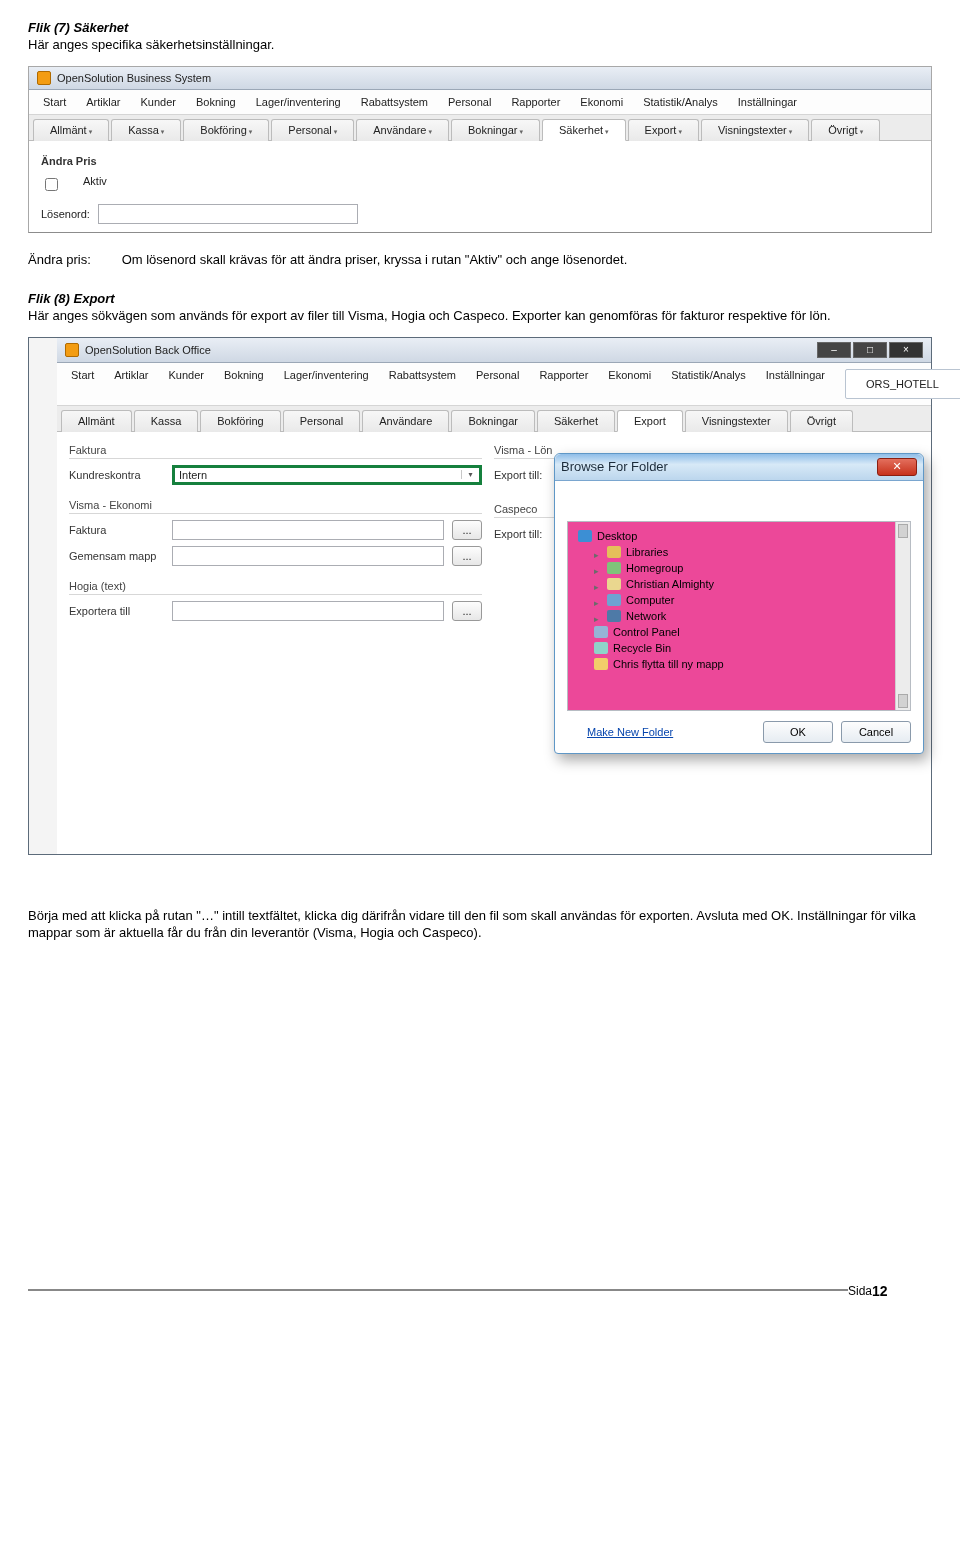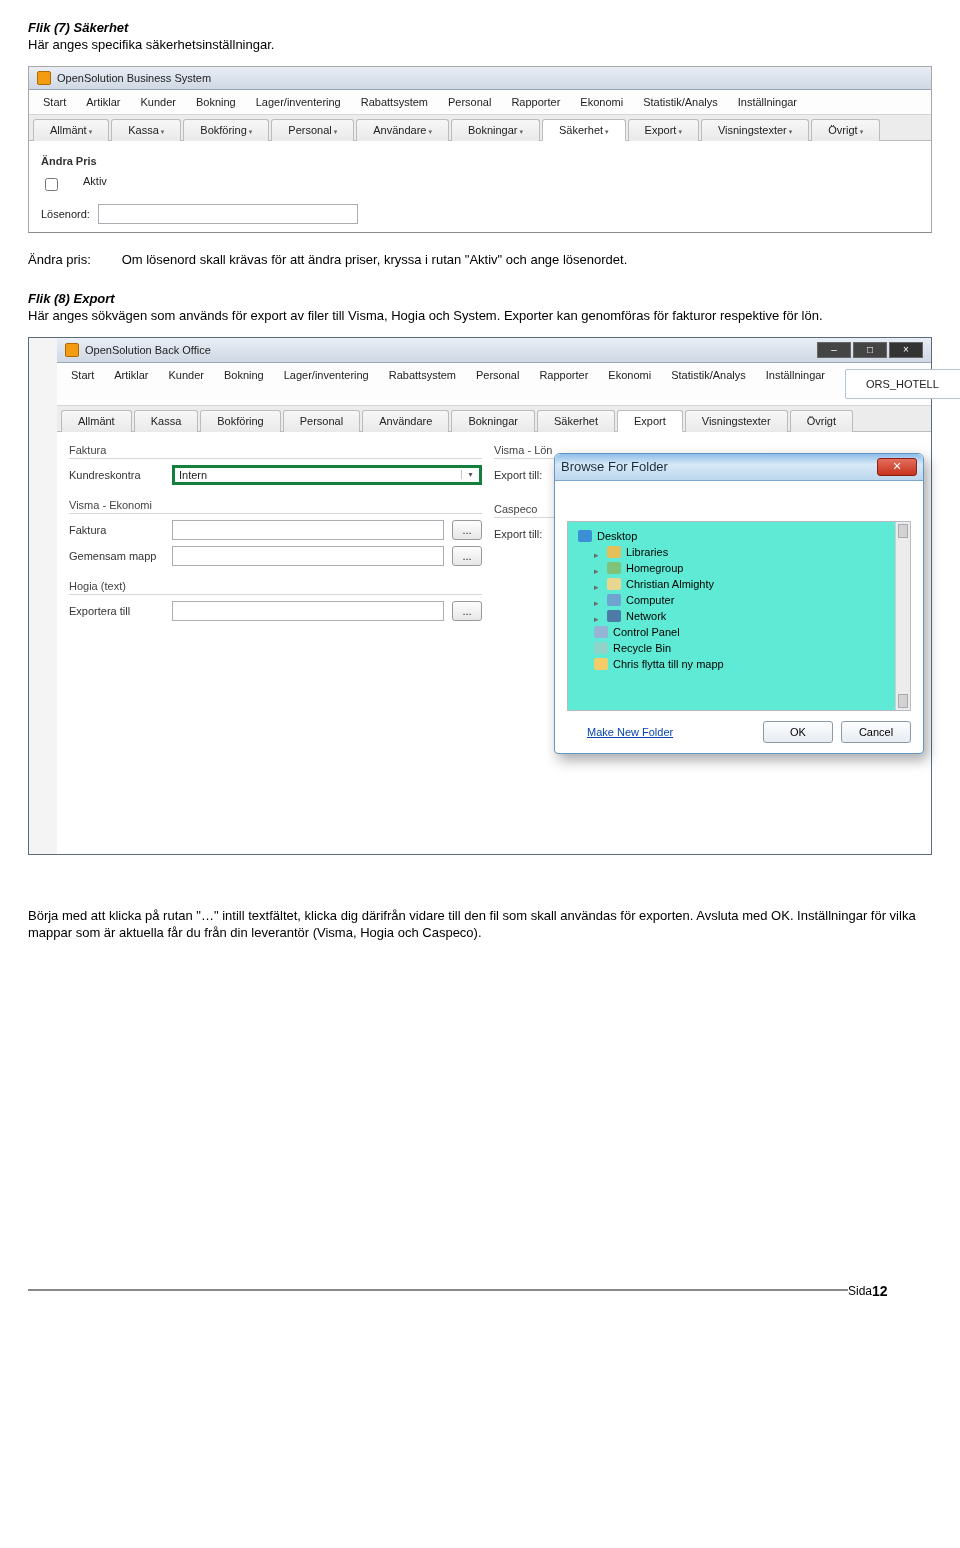--- a/index.html
+++ b/index.html
@@ -106,21 +106,21 @@
     display:flex; align-items:center; padding:4px 6px; border-radius:6px 6px 0 0;
   }
   .bff .titlebar2 .txt { font-size:13px; color:#1b2b3a; }
   .bff .titlebar2 .close {
     margin-left:auto; width:40px; height:18px; border-radius:3px;
     background:linear-gradient(#e36f5d,#c7321c); border:1px solid #8b1f11;
     color:#fff; display:flex; align-items:center; justify-content:center; font-size:11px;
   }
   .bff .inner { padding:14px 12px 10px 12px; }
   .bff .tree {
-    border:1px solid #b7bcc3; background:#5eead4; height:190px; overflow:hidden;
+    border:1px solid #b7bcc3; background:#ec4899; height:190px; overflow:hidden;
     padding:6px 4px; position:relative;
   }
   .bff .tree .scroll { position:absolute; right:0; top:0; bottom:0; width:15px; background:#ececec; border-left:1px solid #cfcfcf;}
   .bff .tree .scroll::before, .bff .tree .scroll::after {
     content:""; position:absolute; left:2px; right:2px; height:12px; background:#d2d2d2; border:1px solid #aaa;
   }
   .bff .tree .scroll::before{ top:2px;}
   .bff .tree .scroll::after{ bottom:2px;}
   .tree-row { display:flex; align-items:center; gap:5px; padding:2px 2px 2px 6px;}
   .tree-row.indent { padding-left:22px; }
@@ -203,21 +203,21 @@
       </div>
     </div>
   </div>
 
   <p class="para">
     <span class="kv-label">Ändra pris:</span>
     <span>Om lösenord skall krävas för att ändra priser, kryssa i rutan "Aktiv" och ange lösenordet.</span>
   </p>
 
   <p class="doc-title" style="margin-top:22px">Flik (8) Export</p>
-  <p class="doc-sub">Här anges sökvägen som används för export av filer till Visma, Hogia och System. Exporter kan genomföras för fakturor respektive för lön.</p>
+  <p class="doc-sub">Här anges sökvägen som används för export av filer till Visma, Hogia och Caspeco. Exporter kan genomföras för fakturor respektive för lön.</p>
 
   <div class="s2wrap">
     <div class="screenshot s2">
       <div class="titlebar">
         <span class="app-icon"></span>
         <span>OpenSolution Back Office</span>
         <div class="win-controls">
           <div class="win-btn light">–</div>
           <div class="win-btn light">□</div>
           <div class="win-btn">×</div>

